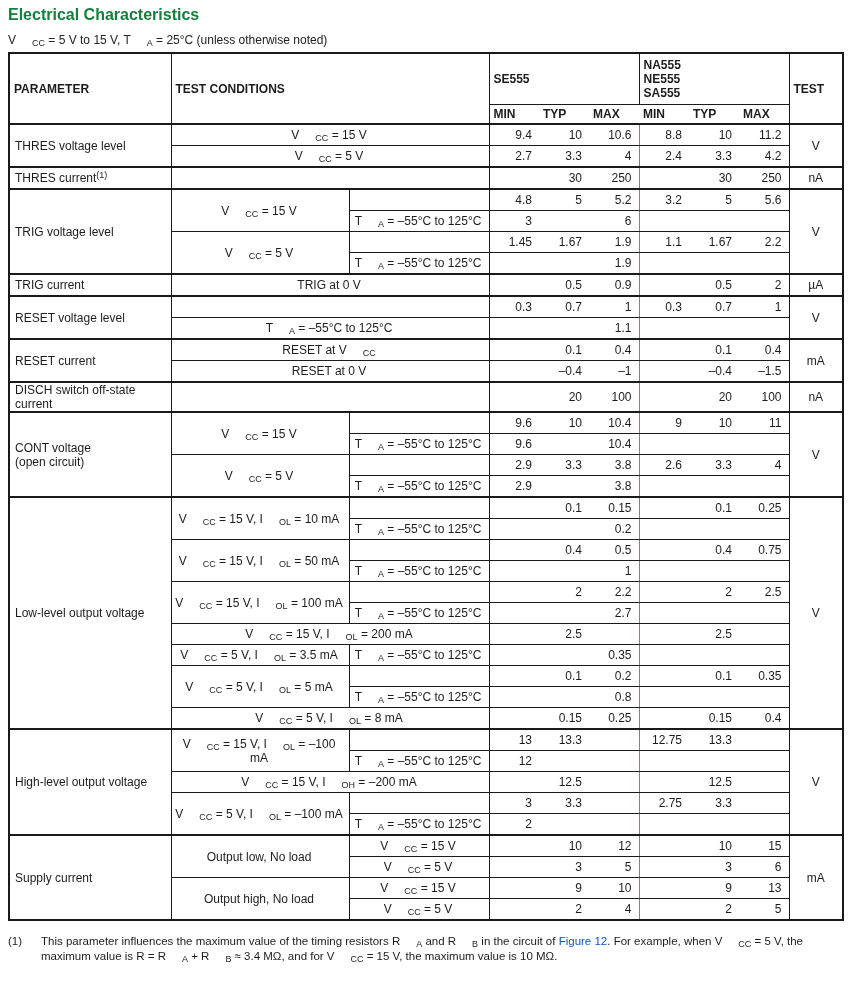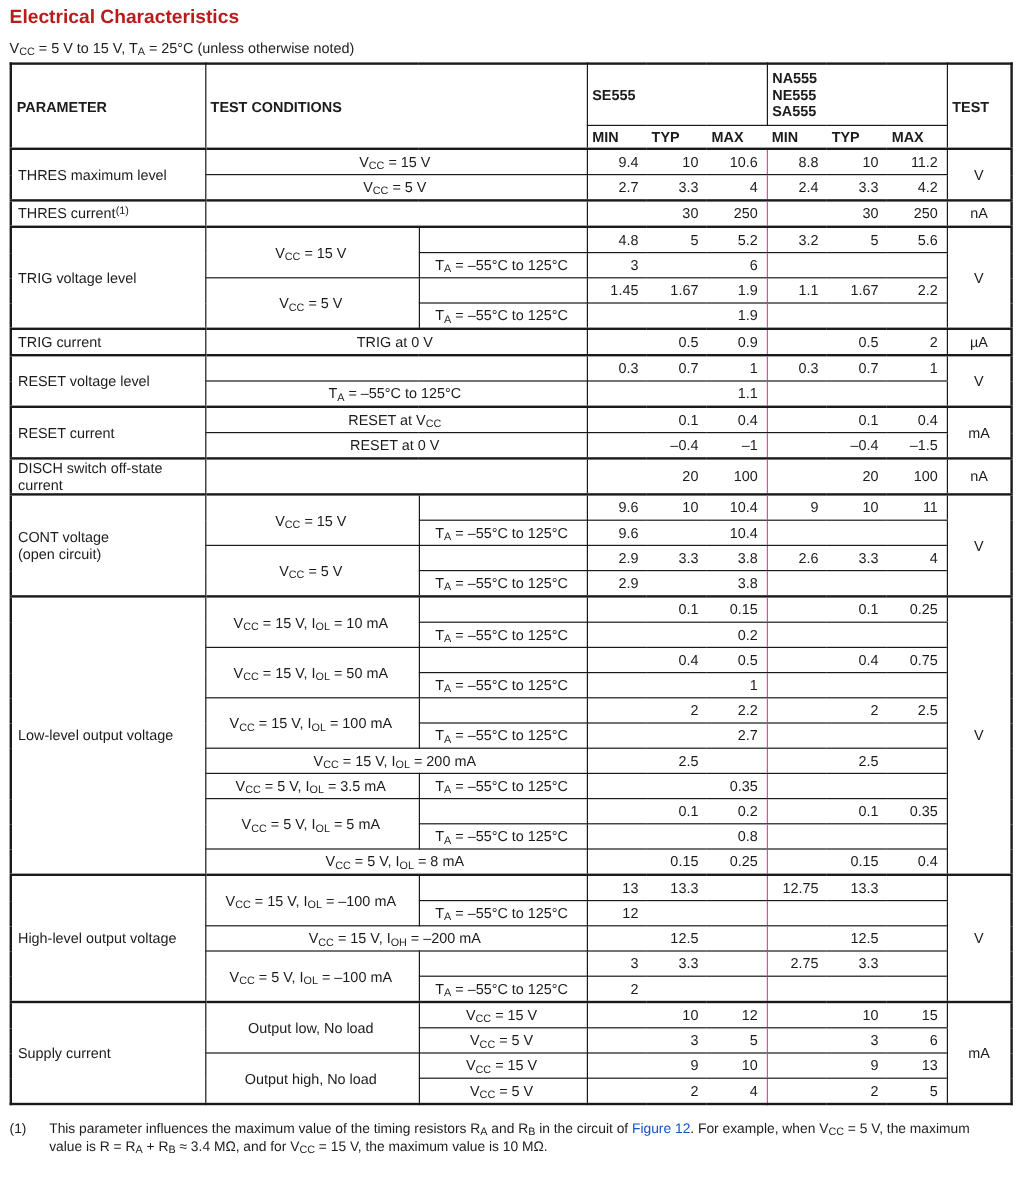--- a/index.html
+++ b/index.html
@@ -1,39 +1,39 @@
 <!DOCTYPE html>
 <html><head>
 <meta charset="utf-8">
 <style>
   html,body { margin:0; padding:0; background:#ffffff; }
   body { width:850px; height:985px; font-family:"Liberation Sans", sans-serif; color:#111; }
   .page { padding:4px 8px; }
-  .title { font-size:16px; font-weight:bold; margin:2px 0 9px 0; color:#b91c1c; }
+  .title { font-size:16px; font-weight:bold; margin:2px 0 9px 0; color:#15803d; }
   .subtitle { font-size:12px; margin:0 0 5px 0; color:#222; }
   table.spec { border-collapse:collapse; table-layout:fixed; width:834px; border:2px solid #1a1a1a; }
   th, td {
     border:1px solid #1a1a1a;
     font-size:12px; line-height:14px;
     padding:0 4px; vertical-align:middle;
     overflow:hidden; color:#1c1c1c;
   }
   thead th { font-weight:bold; text-align:left; white-space:pre-line; }
   thead tr.h1 th { height:50px; line-height:14px; }
   thead tr.h2 th { height:18px; }
   tbody td { height:20px; }
   td.param { text-align:left; padding-left:5px; white-space:pre-line; }
   td.cond  { text-align:center; padding-left:2px; }
   td.val   { text-align:right; padding-right:7px; border-left:none; border-right:none; }
   td.unit  { text-align:center; }
   
   td.nb, th.nb { border-left:1px solid #ec4899; }
   th.noside { border-left:none; border-right:none; }
   tr.gstart td, tr.gstart th { border-top:2px solid #1a1a1a; }
-  sub { font-size:9px; vertical-align:-2px; line-height:0; }
+  sub { font-size:9px; vertical-align:-2px; line-height:0;margin-left:16px; }
   sup { font-size:9px; vertical-align:4px; line-height:0; }
   .footnote { display:flex; margin-top:13px; font-size:11.5px; line-height:15px; width:828px; color:#1c1c1c; }
   .fn-index { width:33px; flex:none; }
   .fn-text { flex:1; }
   .fn-link { color:#1155CC; text-decoration:none; cursor:pointer; }
 </style>
 </head>
 <body>
 
 <div class="page">
@@ -65,21 +65,21 @@
           <th class="noside">MIN</th>
           <th class="noside">TYP</th>
           <th class="noside">MAX</th>
           <th class="noside nb">MIN</th>
           <th class="noside">TYP</th>
           <th class="noside">MAX</th>
         </tr>
       </thead>
     <tbody>
         <tr class="gstart">
-          <td rowspan="2" class="param">THRES maximum level</td>
+          <td rowspan="2" class="param">THRES voltage level</td>
           <td colspan="2" class="cond">V<sub>CC</sub> = 15 V</td>
           <td class="val">9.4</td>
           <td class="val">10</td>
           <td class="val">10.6</td>
           <td class="val nb">8.8</td>
           <td class="val">10</td>
           <td class="val">11.2</td>
           <td rowspan="2" class="unit">V</td>
         </tr>
         <tr>

